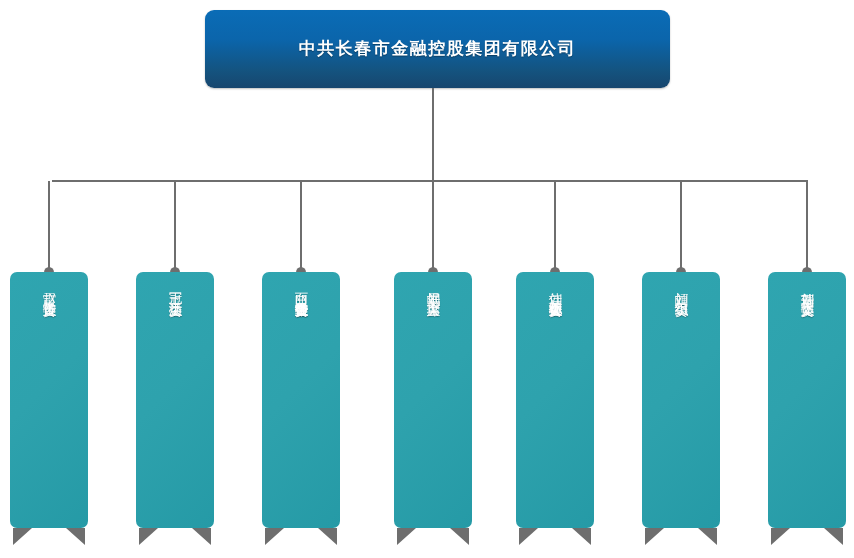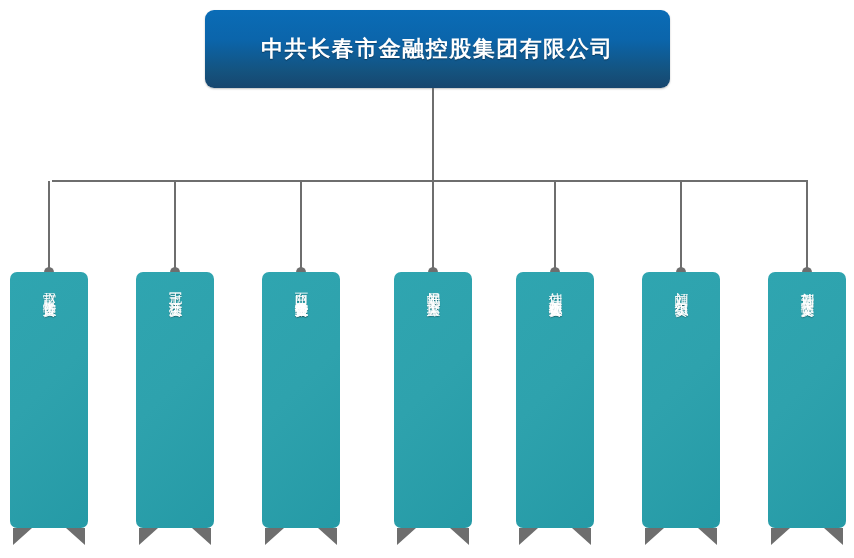--- a/index.html
+++ b/index.html
@@ -31,21 +31,21 @@
     background: linear-gradient(to bottom, #0a6cb6 0%, #0b65ab 38%, #14537f 78%, #17466e 100%);
     box-shadow: 0 1px 2px rgba(0,0,0,0.25);
     display: flex;
     flex-direction: column;
     align-items: center;
     justify-content: center;
     box-sizing: border-box;
   }
   .root-line {
     color: #ffffff;
-    font-size: 22px;
+    font-size: 17px;
     font-weight: bold;
     letter-spacing: 1.5px;
     line-height: 30px;
     text-shadow: 0 1px 1px rgba(0,0,0,0.35);
     white-space: nowrap;
   }
 
   
   #connectors {
     position: absolute;

